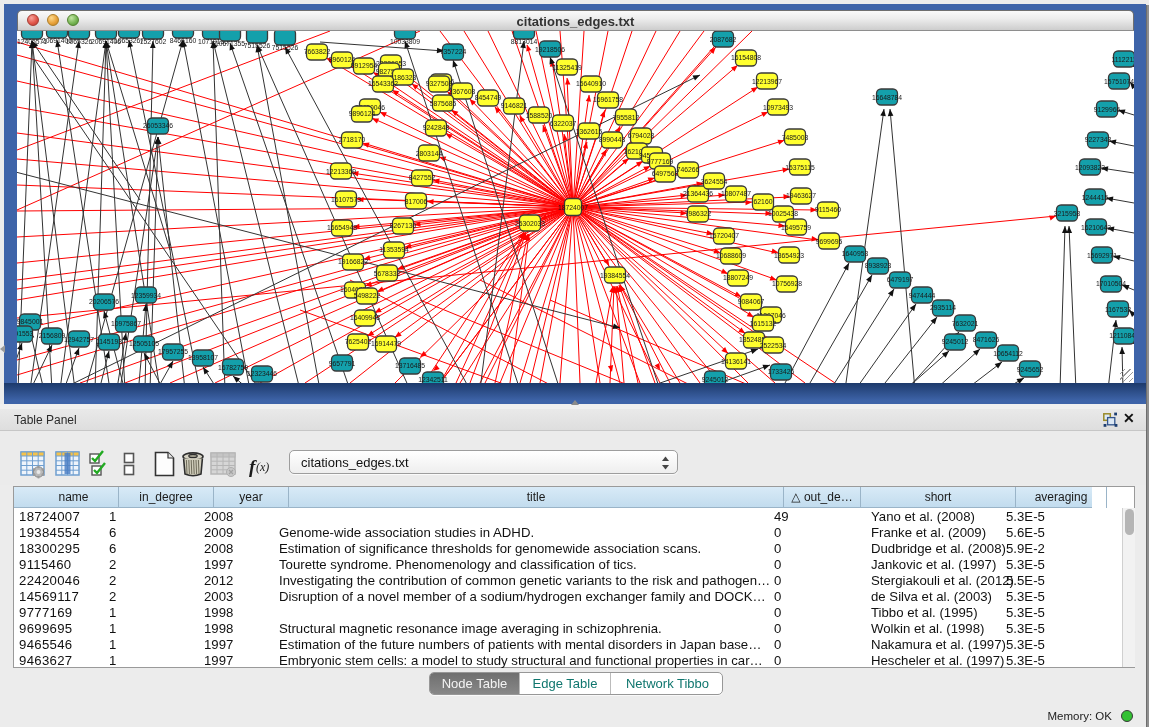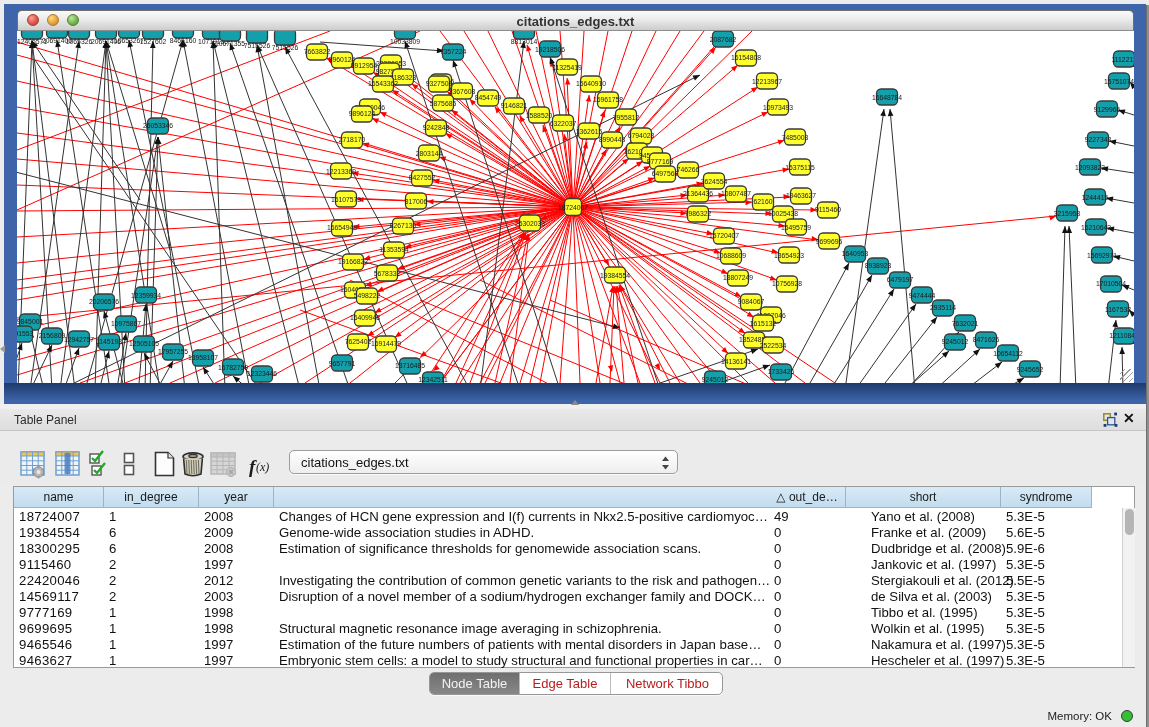--- a/index.html
+++ b/index.html
@@ -45,33 +45,33 @@
   box-shadow:0 1px 1px rgba(255,255,255,.8); }
 #combo .t { position:absolute; left:11px; top:4px; font-size:13px; color:#111; }
 #combo svg { position:absolute; right:7px; top:5px; }
 
 
 #table { left:13px; top:486px; width:1122px; height:182px; background:#ffffff;
   border:1px solid #9a9a9a; }
 #thead { position:absolute; left:0; top:0; width:1078px; height:21px;
   background:linear-gradient(#d8eaf7,#c2dcee); border-bottom:1px solid #9ab4c8; }
 #thead span { position:absolute; font-size:12px; color:#1a1a1a; text-align:center;
-  border-right:1px solid #9ab4c8; height:21px; top:0; padding-top:3px; }
+  border-right:1px solid #9ab4c8; height:21px; top:0; padding-top:3px;margin-left:15px; }
 .trow { position:absolute; left:0; width:1078px; height:16px; font-size:13.2px; color:#111; white-space:nowrap; }
 .trow span { position:absolute; top:0; }
 .c1 { left:5px; letter-spacing:0.3px; } .c2 { left:95px; } .c3 { left:190px; } .c4 { left:265px; }
 .c5 { left:760px; } .c6 { left:857px; width:155px; text-align:left; } .c7 { left:992px; }
 #vscroll { position:absolute; left:1108px; top:21px; width:13px; height:159px;
   background:#f2f2f2; border-left:1px solid #d0d0d0; }
 #vthumb { position:absolute; left:2px; top:1px; width:9px; height:26px; background:#b5b5b5; border-radius:5px; }
 
 
 #tabs { left:429px; top:672px; width:294px; height:23px; border:1px solid #979797;
   border-radius:5px; background:#ffffff; box-shadow:0 1px 0 rgba(255,255,255,.7); overflow:hidden; }
-#tabs span { position:absolute; top:0; height:23px; padding-top:3px; font-size:13px; color:#b91c1c; text-align:center; }
+#tabs span { position:absolute; top:0; height:23px; padding-top:3px; font-size:13px; color:#0f766e; text-align:center; }
 #tab1 { left:0; width:89px; background:linear-gradient(#6f6f6f,#8a8a8a); color:#f4f4f4 !important; }
 #tab2 { left:89px; width:91px; border-left:1px solid #bbb; }
 #tab3 { left:180px; width:114px; border-left:1px solid #bbb; }
 
 
 #mem { left:1016px; top:710px; width:96px; font-size:11.5px; color:#222; text-align:right; }
 #memdot { left:1121px; top:710px; width:12px; height:12px; border-radius:50%;
   background:#33c133; border:1px solid #3a3a3a; }
 </style></head>
 <body>
@@ -854,56 +854,57 @@
       <path d="M4.5,13.5 L8,9 L1,9 Z" fill="#444"></path>
     </svg>
   </div>
 </div>
 
 <div class="abs" id="table">
   <div id="thead">
     <span style="left:0;width:90px">name</span>
       <span style="left:90px;width:95px">in_degree</span>
       <span style="left:185px;width:75px">year</span>
+      <span style="left:260px;width:495px">title</span>
       <span style="left:755px;width:77px">△ out_de…</span>
       <span style="left:832px;width:155px">short</span>
-      <span style="left:987px;width:91px">syndrome</span>
+      <span style="left:987px;width:91px">averaging</span>
   </div>
   <div id="rows">
 <div class="trow" style="top:22px">
         <span class="c1">18724007</span>
         <span class="c2">1</span>
         <span class="c3">2008</span>
-        <span class="c4">Changes of HCN gene expression and I(f) currents in Nkx2.5-positive cardiomyoc…</span>
         <span class="c5">49</span>
         <span class="c6">Yano et al. (2008)</span>
         <span class="c7">5.3E-5</span>
       </div>
 <div class="trow" style="top:38px">
         <span class="c1">19384554</span>
         <span class="c2">6</span>
         <span class="c3">2009</span>
         <span class="c4">Genome-wide association studies in ADHD.</span>
         <span class="c5">0</span>
         <span class="c6">Franke et al. (2009)</span>
         <span class="c7">5.6E-5</span>
       </div>
 <div class="trow" style="top:54px">
         <span class="c1">18300295</span>
         <span class="c2">6</span>
         <span class="c3">2008</span>
         <span class="c4">Estimation of significance thresholds for genomewide association scans.</span>
         <span class="c5">0</span>
         <span class="c6">Dudbridge et al. (2008)</span>
-        <span class="c7">5.9E-6</span>
+        <span class="c7">5.9E-2</span>
       </div>
 <div class="trow" style="top:70px">
         <span class="c1">9115460</span>
         <span class="c2">2</span>
         <span class="c3">1997</span>
+        <span class="c4">Tourette syndrome. Phenomenology and classification of tics.</span>
         <span class="c5">0</span>
         <span class="c6">Jankovic et al. (1997)</span>
         <span class="c7">5.3E-5</span>
       </div>
 <div class="trow" style="top:86px">
         <span class="c1">22420046</span>
         <span class="c2">2</span>
         <span class="c3">2012</span>
         <span class="c4">Investigating the contribution of common genetic variants to the risk and pathogen…</span>
         <span class="c5">0</span>
@@ -926,21 +927,21 @@
         <span class="c5">0</span>
         <span class="c6">Tibbo et al. (1995)</span>
         <span class="c7">5.3E-5</span>
       </div>
 <div class="trow" style="top:134px">
         <span class="c1">9699695</span>
         <span class="c2">1</span>
         <span class="c3">1998</span>
         <span class="c4">Structural magnetic resonance image averaging in schizophrenia.</span>
         <span class="c5">0</span>
-        <span class="c6">Wolkin et al. (1995)</span>
+        <span class="c6">Wolkin et al. (1998)</span>
         <span class="c7">5.3E-5</span>
       </div>
 <div class="trow" style="top:150px">
         <span class="c1">9465546</span>
         <span class="c2">1</span>
         <span class="c3">1997</span>
         <span class="c4">Estimation of the future numbers of patients with mental disorders in Japan base…</span>
         <span class="c5">0</span>
         <span class="c6">Nakamura et al. (1997)</span>
         <span class="c7">5.3E-5</span>

